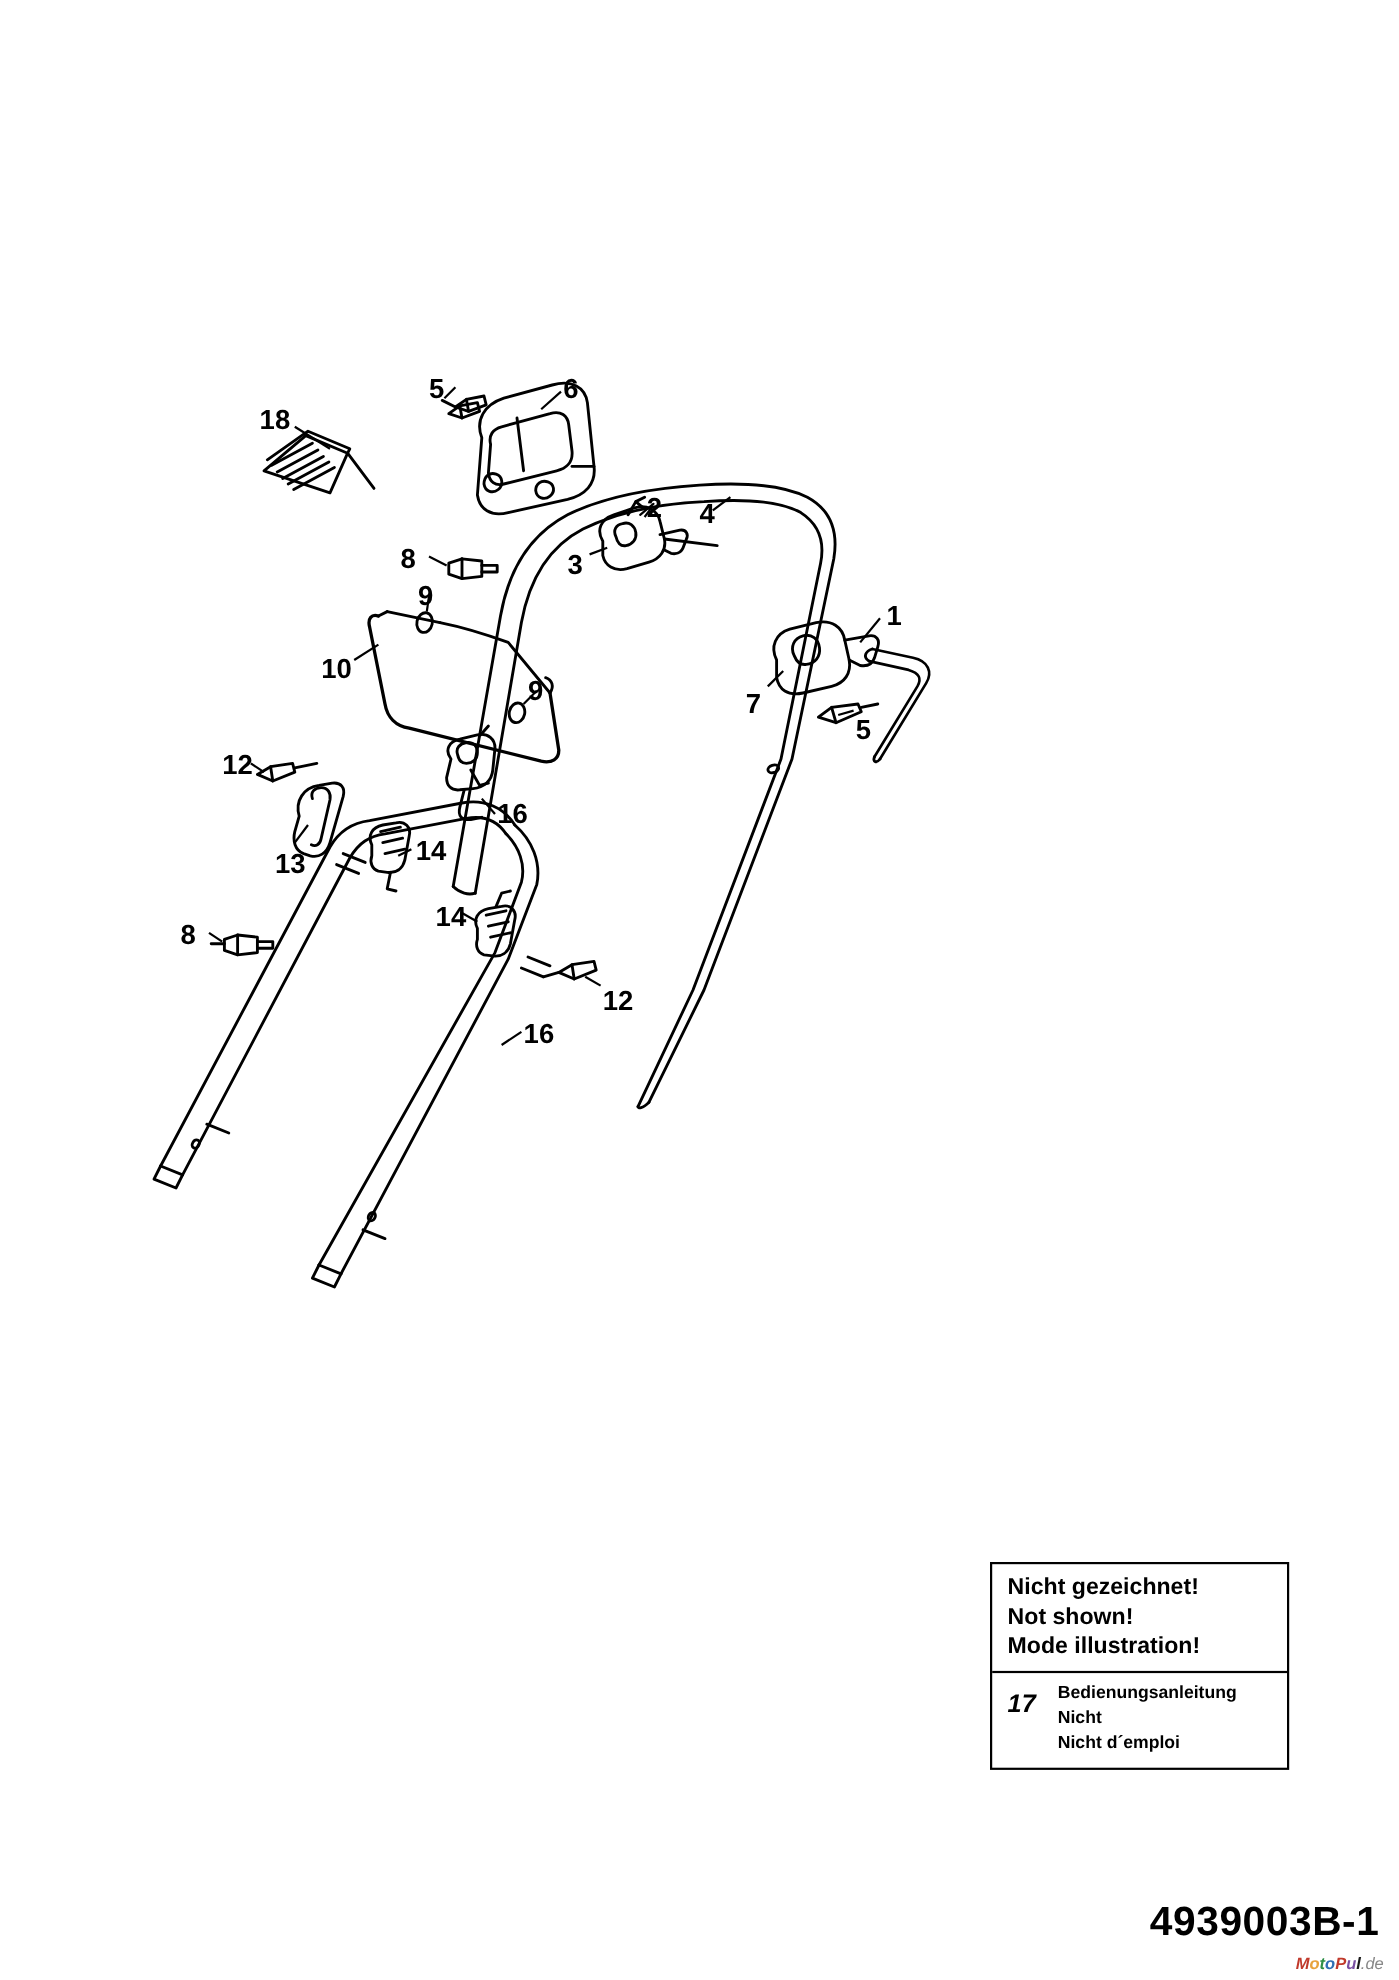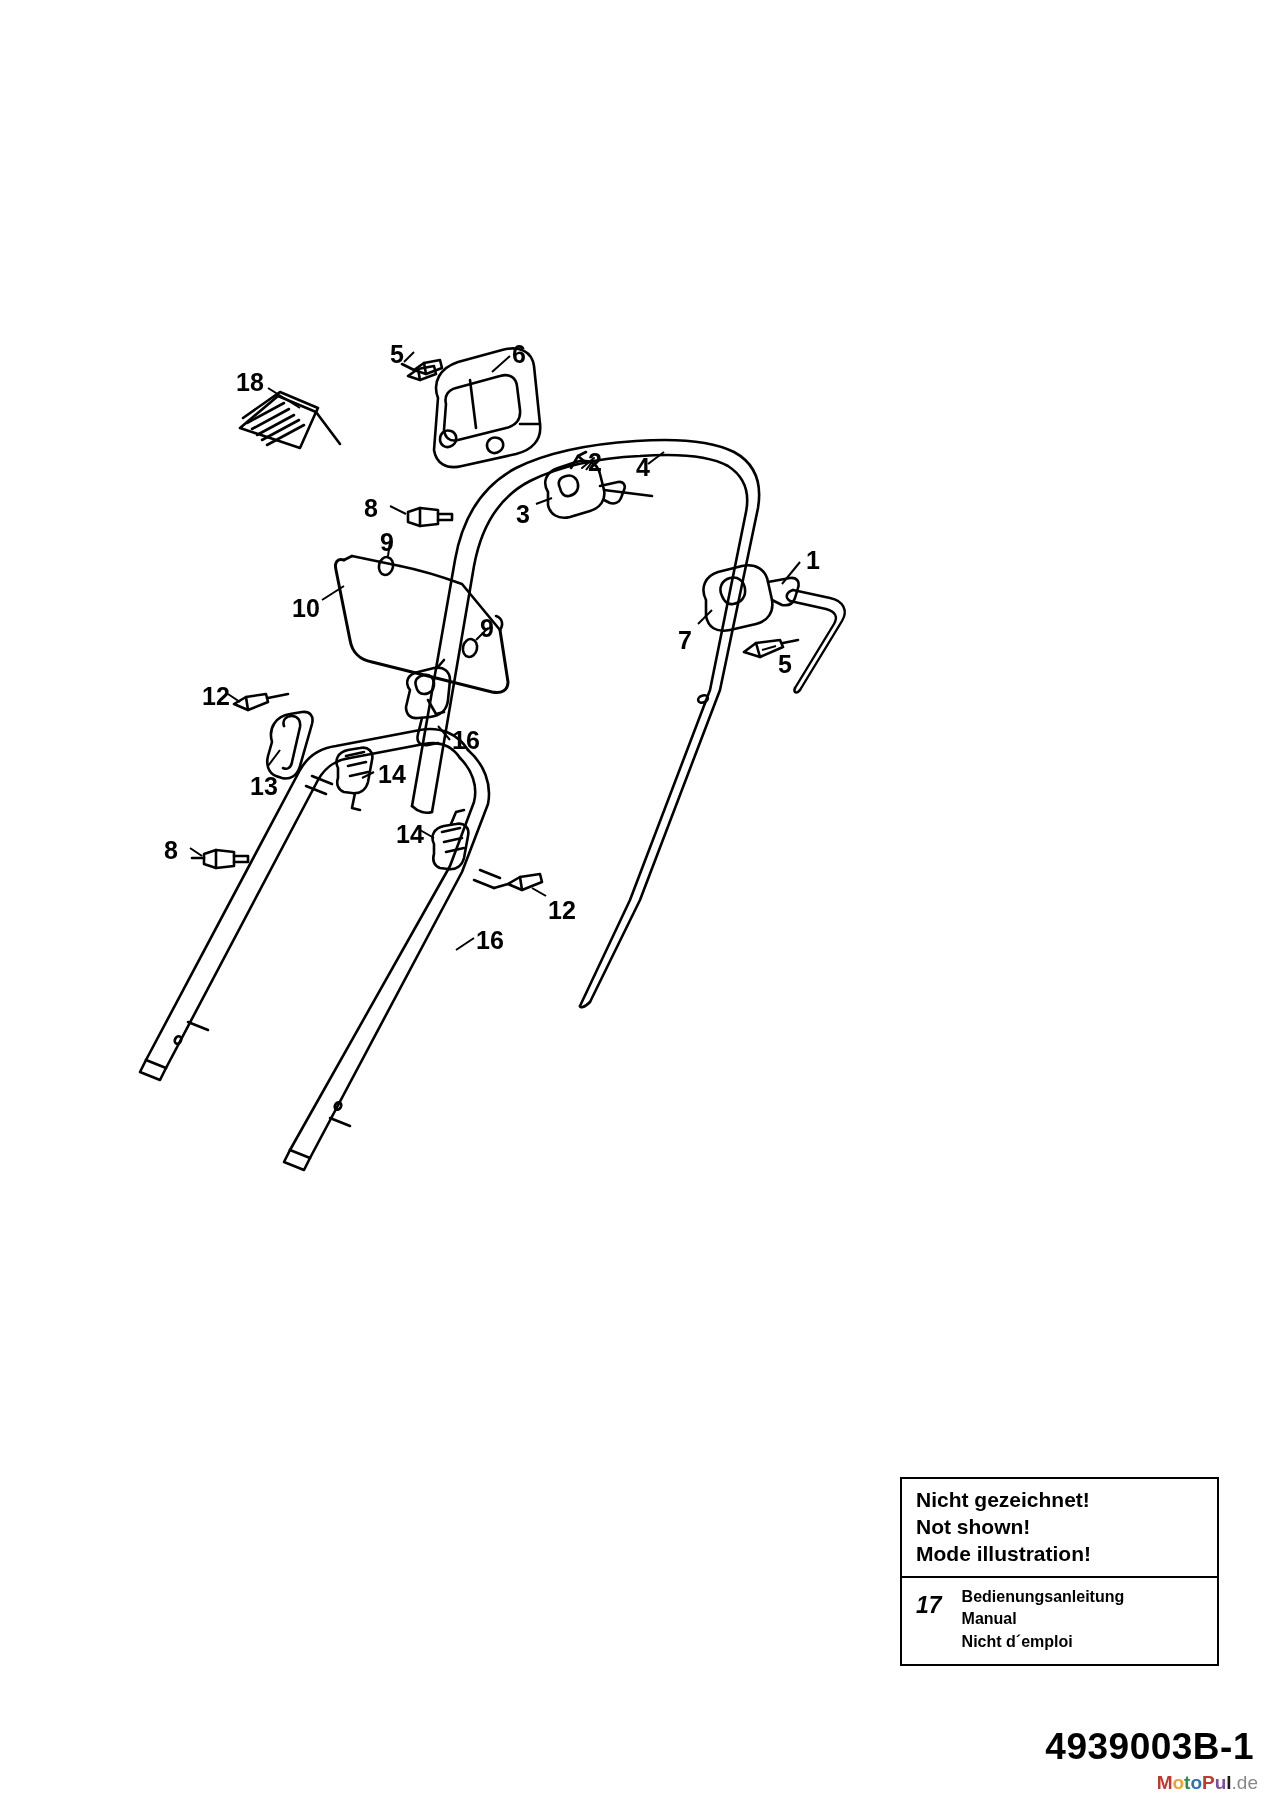--- a/index.html
+++ b/index.html
@@ -16,22 +16,22 @@
     position:absolute;
     font-family:"Liberation Sans", sans-serif;
     font-size:25px;
     font-weight:bold;
     color:#000;
     white-space:nowrap;
     line-height:1;
   }
   .notshown-box {
     position:absolute;
-    left:900px; top:1477px;
-    width:319px;
+    left:900px; top:1420px;
+    width:272px;
     border:2px solid #000;
     background:#fff;
     box-sizing:border-box;
   }
   .notshown-head {
     padding:8px 10px 8px 14px;
     font-size:21px;
     font-weight:bold;
     line-height:1.28;
   }
@@ -48,22 +48,23 @@
     position:absolute;
     right:18px; bottom:32px;
     font-size:37px;
     font-weight:bold;
     letter-spacing:0.5px;
     color:#000;
   }
   .watermark {
     position:absolute;
     right:14px; bottom:6px;
-    font-size:19px;
+    font-size:15px;
     font-weight:bold;
+    font-style:italic;
   }
   .wm-m { color:#c0392b; }
   .wm-o1 { color:#e8a33d; }
   .wm-t { color:#2d8f47; }
   .wm-o2 { color:#2f6fb5; }
   .wm-r { color:#c0392b; }
   .wm-u { color:#7a4fa3; }
   .wm-l { color:#1a1a1a; }
   .wm-de { color:#888; font-weight:normal; }
 </style>
@@ -278,21 +279,21 @@
     <div class="notshown-head">
       <div>Nicht gezeichnet!</div>
       <div>Not shown!</div>
       <div>Mode illustration!</div>
     </div>
     <div class="notshown-sep"></div>
     <div class="notshown-body">
       <div class="notshown-num">17</div>
       <div class="notshown-lines">
         <div>Bedienungsanleitung</div>
-        <div>Manual</div>
+        <div>Nicht</div>
         <div>Nicht d´emploi</div>
       </div>
     </div>
   </div>
 
   <div class="drawing-number">4939003B-1</div>
 
   <div class="watermark"><span class="wm-m">M</span><span class="wm-o1">o</span><span class="wm-t">t</span><span class="wm-o2">o</span><span class="wm-r">P</span><span class="wm-u">u</span><span class="wm-l">l</span><span class="wm-de">.de</span></div>
 
 </div>

